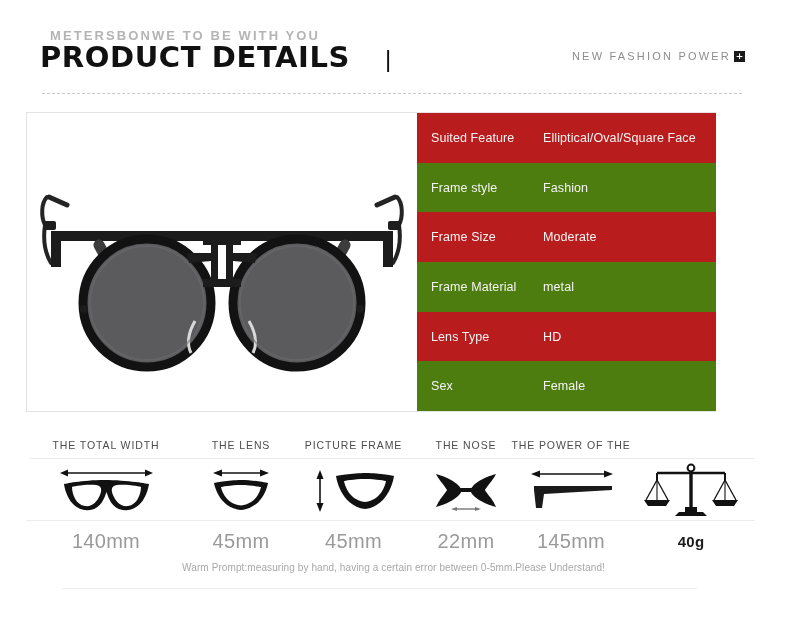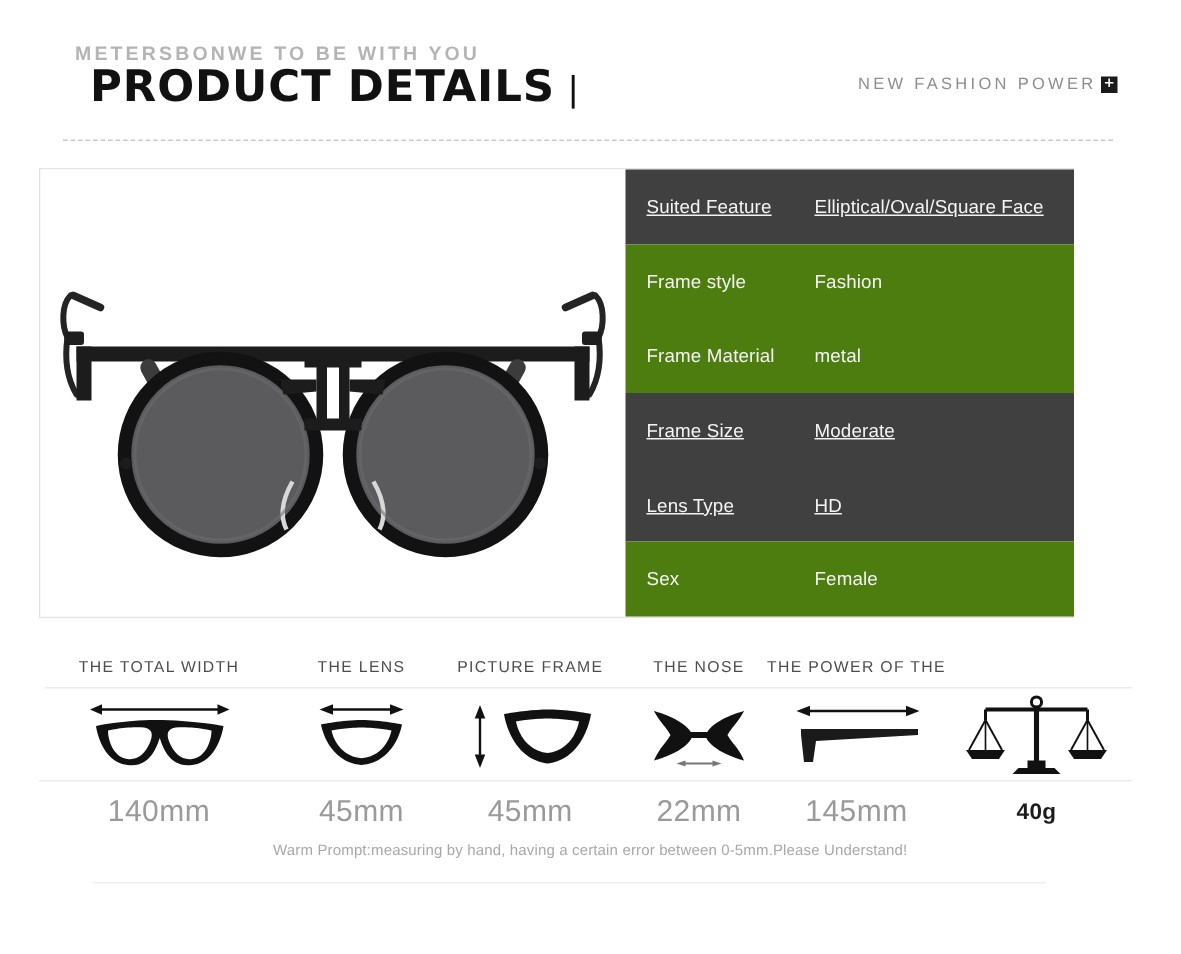--- a/index.html
+++ b/index.html
@@ -33,23 +33,24 @@
     left: 50px; top: 28px;
     font-size: 13px;
     letter-spacing: 2.1px;
     color: #b4b4b4;
     font-weight: 700;
     white-space: nowrap;
   }
 
   .title-wrap {
     position: absolute;
-    left: 60px; top: 40px;
+    left: 40px; top: 40px;
     display: flex;
     align-items: baseline;
+    gap: 26px;
   }
 
   .title-main {
     font-size: 29px;
     font-weight: 700;
     color: #111111;
     letter-spacing: 0.6px;
     font-family: "DejaVu Sans", sans-serif;
     white-space: nowrap;
   }
@@ -127,21 +128,21 @@
 
   .spec-row {
     flex: 1 1 0;
     display: flex;
     align-items: center;
     padding-left: 14px;
     color: #f2f2f2;
     font-size: 12.5px;
   }
 
-  .spec-row.dark  { background: #404040; text-decoration: underline; }
+  .spec-row.dark  { background: #b91c1c; }
   .spec-row.light { background: #4d7c0f; }
 
   .spec-key {
     width: 112px;
     flex: none;
     color: #f4f4f4;
     letter-spacing: 0.1px;
   }
 
   .spec-val {
@@ -307,28 +308,28 @@
       <div class="spec-row dark">
         <span class="spec-key">Suited Feature</span>
         <span class="spec-val">Elliptical/Oval/Square Face</span>
       </div>
 
       <div class="spec-row light">
         <span class="spec-key">Frame style</span>
         <span class="spec-val">Fashion</span>
       </div>
 
+      <div class="spec-row dark">
+        <span class="spec-key">Frame Size</span>
+        <span class="spec-val">Moderate</span>
+      </div>
+
       <div class="spec-row light">
         <span class="spec-key">Frame Material</span>
         <span class="spec-val">metal</span>
-      </div>
-
-      <div class="spec-row dark">
-        <span class="spec-key">Frame Size</span>
-        <span class="spec-val">Moderate</span>
       </div>
 
       <div class="spec-row dark">
         <span class="spec-key">Lens Type</span>
         <span class="spec-val">HD</span>
       </div>
 
       <div class="spec-row light">
         <span class="spec-key">Sex</span>
         <span class="spec-val">Female</span>

